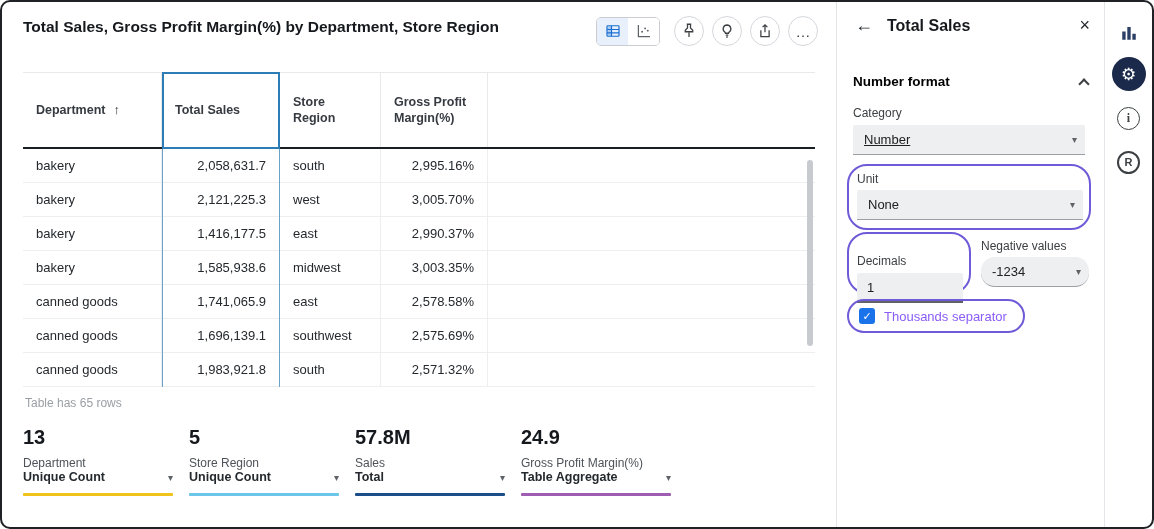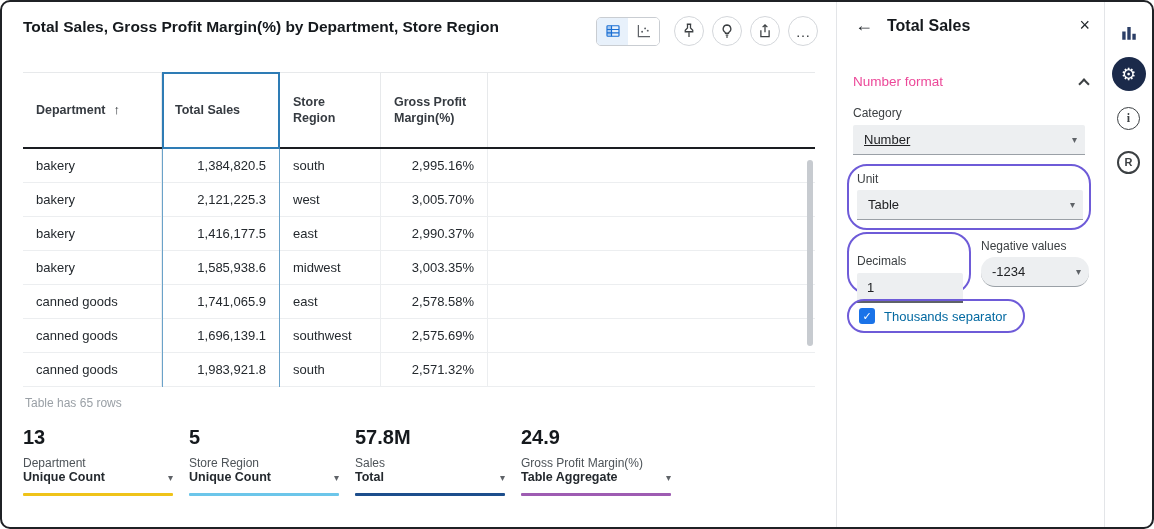--- a/index.html
+++ b/index.html
@@ -52,21 +52,21 @@
   .card .underline{ height:3px; margin-top:9px; border-radius:1px; }
 
   
   .panel{ position:absolute; left:834px; top:0; width:268px; height:100%; border-left:1px solid #e3e5e8; background:#fff; }
   .panel-header{ position:absolute; top:13px; left:18px; right:14px; display:flex; align-items:center; }
   .back-btn{ font-size:18px; color:#24292e; background:none; border:none; cursor:pointer; width:22px; text-align:left; }
   .panel-title{ font-size:16px; font-weight:700; color:#15191d; margin-left:10px; flex:1; }
   .close-btn{ font-size:18px; color:#24292e; background:none; border:none; cursor:pointer; }
 
   .section-row{ position:absolute; top:72px; left:16px; right:16px; display:flex; align-items:center; justify-content:space-between; cursor:pointer; }
-  .section-title{ font-size:13.5px; font-weight:400; color:#ec4899; }
+  .section-title{ font-size:13.5px; font-weight:700; color:#000000; }
   .chev-up{ width:8px; height:8px; border-right:2px solid #3c4043; border-bottom:2px solid #3c4043; transform:rotate(-135deg); margin-top:4px; }
 
   .field-label{ font-size:12px; color:#3c4043; }
   .select{ position:relative; background:#edeff1; border-bottom:1px solid #9aa0a6; border-radius:2px 2px 0 0;
            display:flex; align-items:center; padding:0 24px 0 11px; font-size:13px; color:#202124; cursor:pointer; height:30px; }
   .select .caret{ position:absolute; right:8px; font-size:10px; color:#5f6368; }
 
   .cat-label{ position:absolute; top:104px; left:16px; }
   .cat-select{ position:absolute; top:123px; left:16px; width:232px;text-decoration:underline; }
 
@@ -78,21 +78,21 @@
   .dec-box{ top:230px; left:10px; width:124px; height:62px; padding:17px 8px; }
   .dec-input{ margin-top:4px; width:106px; height:30px; background:#edeff1; border:none; border-bottom:2px solid #5f6368;
               border-radius:2px 2px 0 0; font-size:13px; color:#202124; padding:0 10px; font-family:"Liberation Sans", sans-serif; }
 
   .neg-label{ position:absolute; top:237px; left:144px; }
   .neg-select{ position:absolute; top:255px; left:144px; width:108px;border-radius:14px; }
 
   .thou-box{ top:297px; left:10px; width:178px; height:34px; display:flex; align-items:center; padding:0 10px; gap:9px; }
   .checkbox{ width:16px; height:16px; border-radius:3px; display:flex; align-items:center; justify-content:center; cursor:pointer; }
   .checkbox .check{ color:#fff; font-size:11px; line-height:1; }
-  .thou-label{ font-size:13px; color:#0369a1; }
+  .thou-label{ font-size:13px; color:#8b5cf6; }
 
   
   .rail{ position:absolute; right:0; top:0; width:48px; height:100%; border-left:1px solid #e3e5e8; }
   .rail-btn{ position:absolute; left:50%; transform:translateX(-50%); background:none; border:none; cursor:pointer;
              display:flex; align-items:center; justify-content:center; }
   .rail-chart{ top:18px; width:26px; height:26px; }
   .rail-gear{ top:55px; width:34px; height:34px; border-radius:50%; }
   .rail-gear .glyph{ color:#fff; font-size:17px; line-height:1; }
   .rail-info{ top:103px; width:26px; height:26px; }
   .info-circle{ width:23px; height:23px; border:1.6px solid #3c4043; border-radius:50%; display:flex; align-items:center; justify-content:center;
@@ -176,21 +176,21 @@
           <span>Store Region</span>
         </div>
         <div class="th">
           <span>Gross Profit Margin(%)</span>
         </div>
         <div class="th last"></div>
       </div>
 
       <div class="tr">
         <div class="td">bakery</div>
-        <div class="td num">1,384,820.5</div>
+        <div class="td num">2,058,631.7</div>
         <div class="td">south</div>
         <div class="td num">2,995.16%</div>
         <div class="td filler"></div>
       </div>
       <div class="tr">
         <div class="td">bakery</div>
         <div class="td num">2,121,225.3</div>
         <div class="td">west</div>
         <div class="td num">3,005.70%</div>
         <div class="td filler"></div>
@@ -296,21 +296,21 @@
 
     <div class="field-label cat-label">Category</div>
     <div class="select cat-select">
       <span>Number</span>
       <span class="caret">▾</span>
     </div>
 
     <div class="hl-box unit-box" style="border-color: rgb(110, 91, 216);">
       <span class="field-label">Unit</span>
       <div class="select unit-select">
-        <span>Table</span>
+        <span>None</span>
         <span class="caret">▾</span>
       </div>
     </div>
 
     <div class="hl-box dec-box" style="border-color: rgb(110, 91, 216);">
       <span class="field-label">Decimals</span>
       <input class="dec-input" type="text" value="1" style="">
     </div>
 
     <div class="field-label neg-label">Negative values</div>

